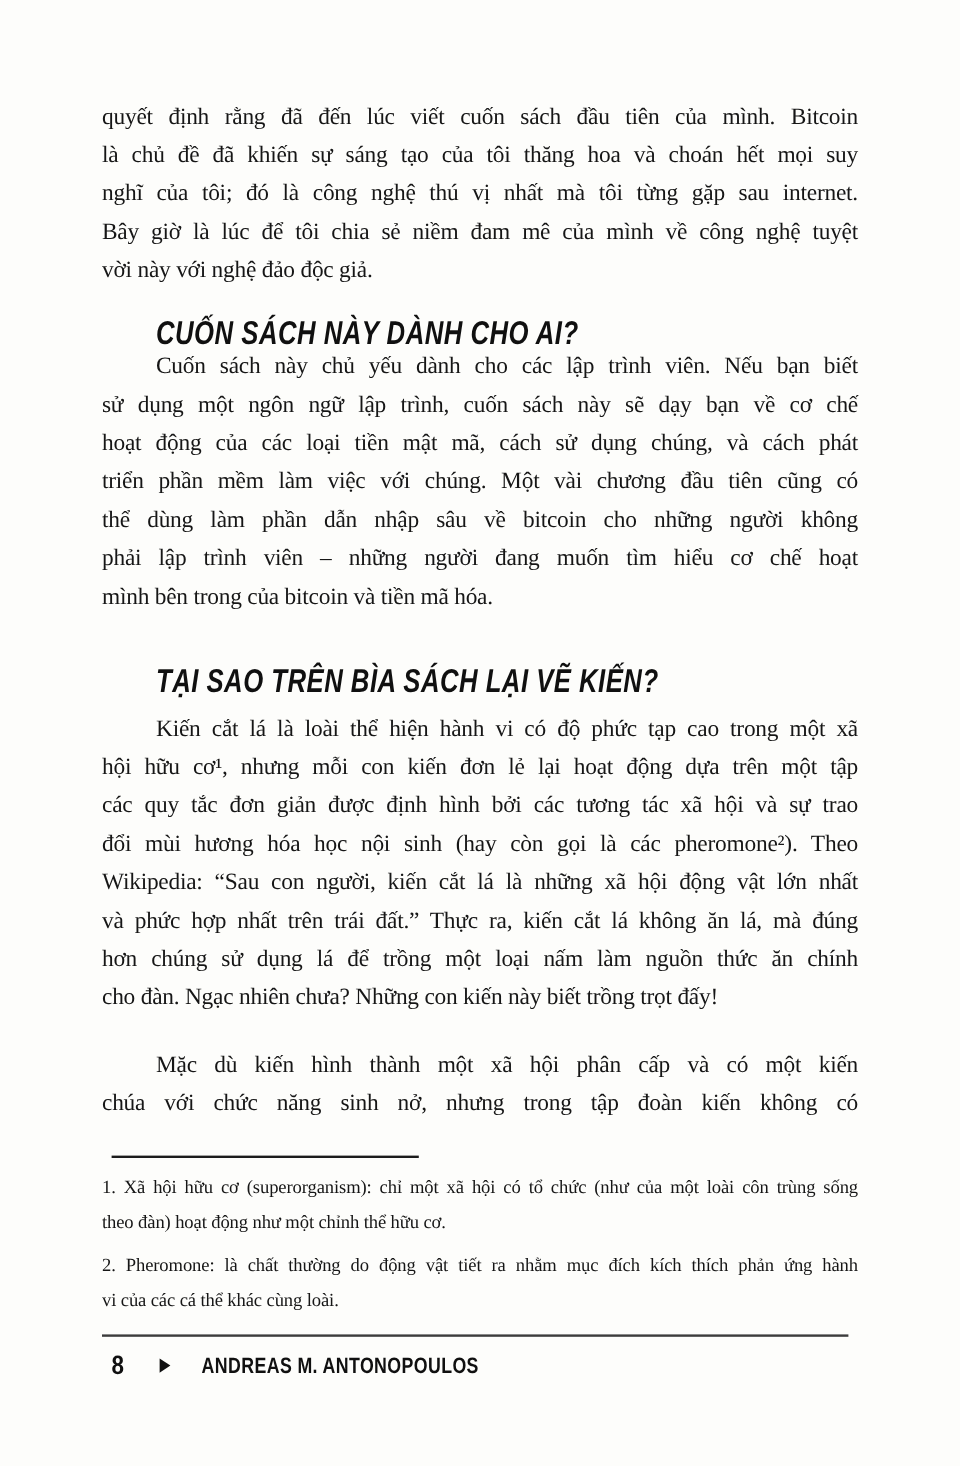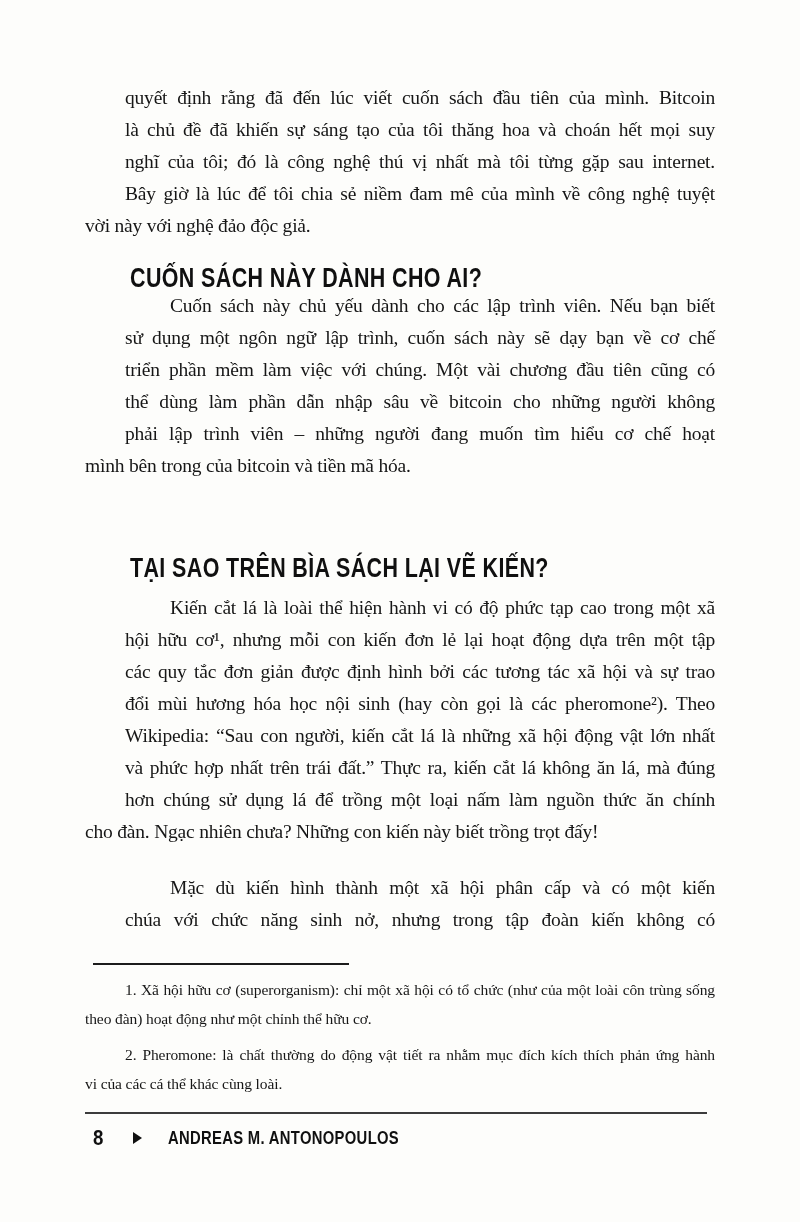--- a/index.html
+++ b/index.html
@@ -22,29 +22,29 @@
     height: 32px;
     line-height: 32px;
     font-size: 19.5px;
     letter-spacing: -0.2px;
     white-space: nowrap;
   }
   .jl {
     white-space: normal;
     text-align: justify;
     text-align-last: justify;
-    margin-left: 40px;
   }
   .indent { padding-left: 45px; }
 
   
   .heading {
     height: 36px;
     line-height: 36px;
     padding-left: 45px;
+    font-style: italic;
   }
   .heading .htxt {
     display: inline-block;
     transform: scaleX(0.78);
     transform-origin: 0 50%;
     font-family: "Liberation Sans", "DejaVu Sans", sans-serif;
     font-weight: 700;
     font-size: 27.5px;
     letter-spacing: 0.5px;
     white-space: nowrap;
@@ -123,20 +123,21 @@
     <div class="bl">vời này với nghệ đảo độc giả.</div>
   </div>
 
   <div class="col heading" style="top:260px">
     <span class="htxt">CUỐN SÁCH NÀY DÀNH CHO AI?</span>
   </div>
 
   <div class="col" style="top:290px">
     <div class="bl jl indent">Cuốn sách này chủ yếu dành cho các lập trình viên. Nếu bạn biết</div>
     <div class="bl jl">sử dụng một ngôn ngữ lập trình, cuốn sách này sẽ dạy bạn về cơ chế</div>
+    <div class="bl jl">hoạt động của các loại tiền mật mã, cách sử dụng chúng, và cách phát</div>
     <div class="bl jl">triển phần mềm làm việc với chúng. Một vài chương đầu tiên cũng có</div>
     <div class="bl jl">thể dùng làm phần dẫn nhập sâu về bitcoin cho những người không</div>
     <div class="bl jl">phải lập trình viên – những người đang muốn tìm hiểu cơ chế hoạt</div>
     <div class="bl">mình bên trong của bitcoin và tiền mã hóa.</div>
   </div>
 
   <div class="col heading" style="top:550px">
     <span class="htxt">TẠI SAO TRÊN BÌA SÁCH LẠI VẼ KIẾN?</span>
   </div>
 

